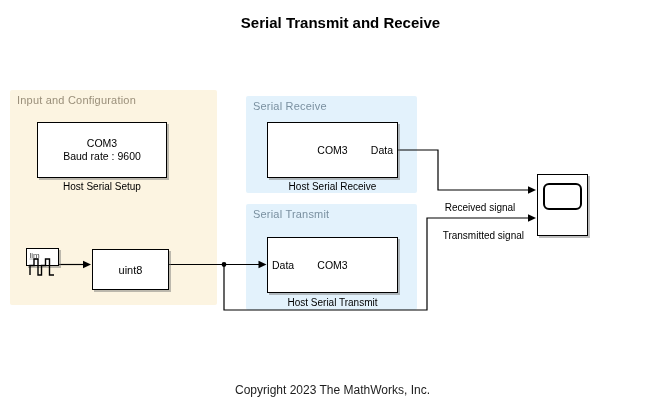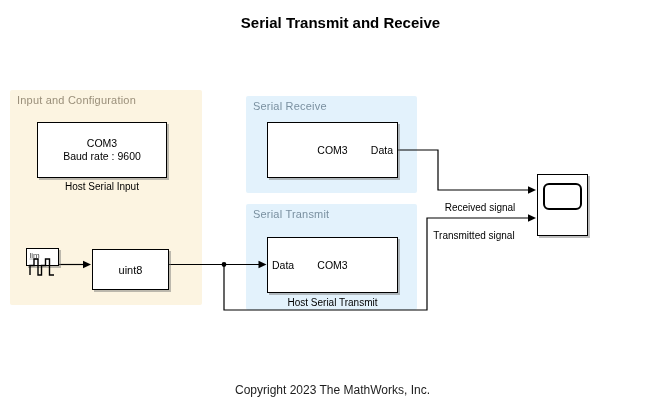--- a/index.html
+++ b/index.html
@@ -12,21 +12,21 @@
     font-size:15px;font-weight:bold;color:#000;
   }
   .copyright{
     position:absolute;left:0;top:383px;width:665px;text-align:center;
     font-size:12px;color:#1c1c1c;
   }
   .area{position:absolute;border-radius:2px;}
   .area-label{
     position:absolute;left:7px;top:4px;font-size:11px;letter-spacing:.2px;white-space:nowrap;
   }
-  .area-input{left:10px;top:90px;width:192px;height:215px;background:#fcf4e1;}
+  .area-input{left:10px;top:90px;width:207px;height:215px;background:#fcf4e1;}
   .area-input .area-label{color:#9a8f7a;}
   .area-receive{left:246px;top:96px;width:171px;height:97px;background:#e3f2fc;}
   .area-transmit{left:246px;top:204px;width:171px;height:106px;background:#e3f2fc;}
   .area-receive .area-label,.area-transmit .area-label{color:#7a90a0;}
   .area-output{left:477px;top:95px;width:178px;height:208px;background:#f4edf8;}
   .area-output .area-label{color:#90829a;}
 
   .block{
     position:absolute;background:#fff;border:1px solid #000;box-sizing:border-box;
     box-shadow:2px 2px 0 rgba(110,110,110,.45);
@@ -53,21 +53,21 @@
     border:2px solid #000;border-radius:6px;background:#fff;
   }
   .block-name{
     position:absolute;font-size:10px;color:#000;text-align:center;white-space:nowrap;
   }
   .name-setup{left:37px;top:181px;width:130px;}
   .name-receive{left:267px;top:181px;width:131px;}
   .name-transmit{left:267px;top:297px;width:131px;}
   .signal-label{position:absolute;font-size:10px;color:#000;text-align:center;white-space:nowrap;margin-top:9px;}
   .sig-received{left:430px;top:193px;width:100px;}
-  .sig-transmitted{left:424px;top:221px;width:100px;}
+  .sig-transmitted{left:424px;top:221px;width:100px;text-align:right;}
   svg.wires{position:absolute;left:0;top:0;z-index:1;}
   .area{z-index:0;}
   .block,.block-name,.signal-label,.title,.copyright{z-index:2;}
   .wire{stroke:#000;stroke-width:1.2;fill:none;}
   .arrow{fill:#000;stroke:none;}
 </style>
 </head>
 <body>
 
 <div id="canvas">
@@ -93,38 +93,39 @@
     <circle cx="224" cy="264.5" r="2.4" fill="#000"></circle>
     <polygon class="arrow" points="536,218 528,214.3 528,221.7"></polygon>
     <path class="wire" d="M398,150 H438 V190 H528.5"></path>
     <polygon class="arrow" points="536,190 528,186.3 528,193.7"></polygon>
   </svg>
 
   <div class="block blk-setup">
     <span>COM3</span>
     <span>Baud rate : 9600</span>
   </div>
-  <div class="block-name name-setup">Host Serial Input</div>
+  <div class="block-name name-setup">Host Serial Setup</div>
 
   <div class="block blk-counter">
     <svg width="31" height="31" viewBox="0 0 31 31">
       <text x="2.5" y="8.5" font-size="8" fill="#444">lim</text>
       <line x1="2.5" y1="10" x2="12" y2="10" stroke="#999" stroke-width="0.8"></line>
       <path d="M3,26 L3,16.5 L7,16.5 L7,10 L11,10 L11,26 L14.5,26 L14.5,16.5 L18.5,16.5 L18.5,10 L22.5,10 L22.5,26 L27,26" fill="none" stroke="#000" stroke-width="1.4"></path>
     </svg>
   </div>
 
   <div class="block blk-uint8">
     <span>uint8</span>
   </div>
 
   <div class="block blk-io blk-receive">
     <div class="center-text">COM3</div>
     <div class="port-label port-right">Data</div>
   </div>
+  <div class="block-name name-receive">Host Serial Receive</div>
 
   <div class="block blk-io blk-transmit">
     <div class="center-text">COM3</div>
     <div class="port-label port-left">Data</div>
   </div>
   <div class="block-name name-transmit">Host Serial Transmit</div>
 
   <div class="block blk-scope">
     <div class="scope-screen"></div>
   </div>

